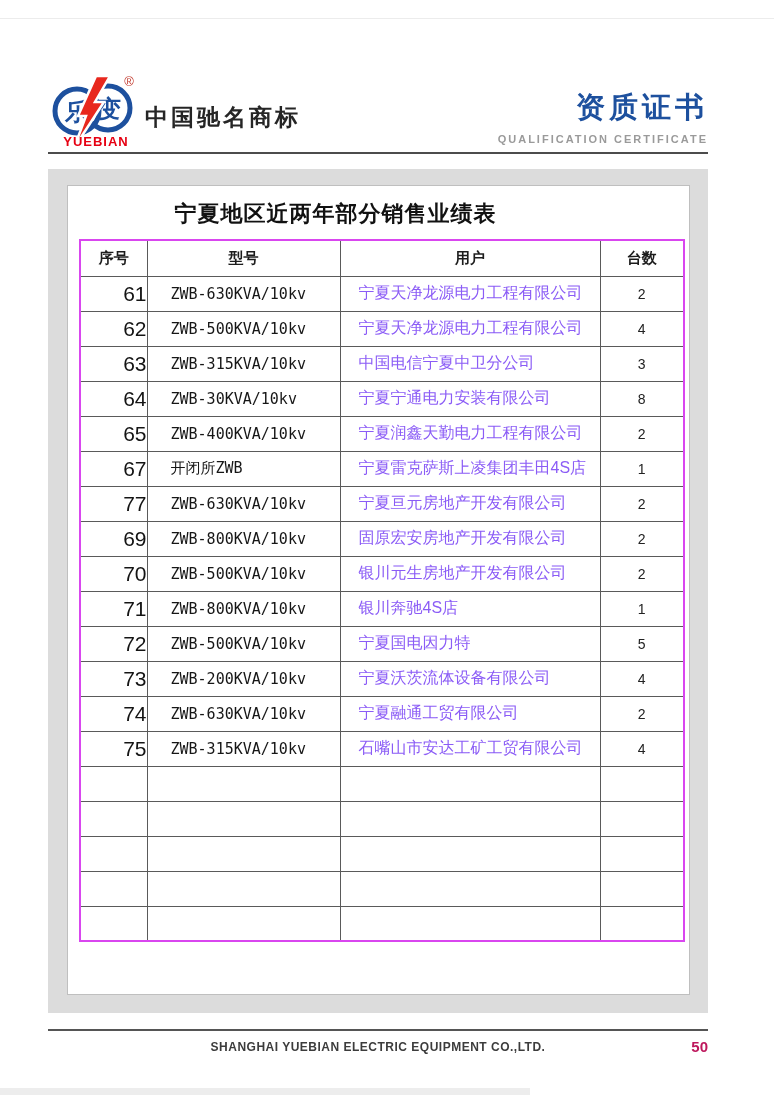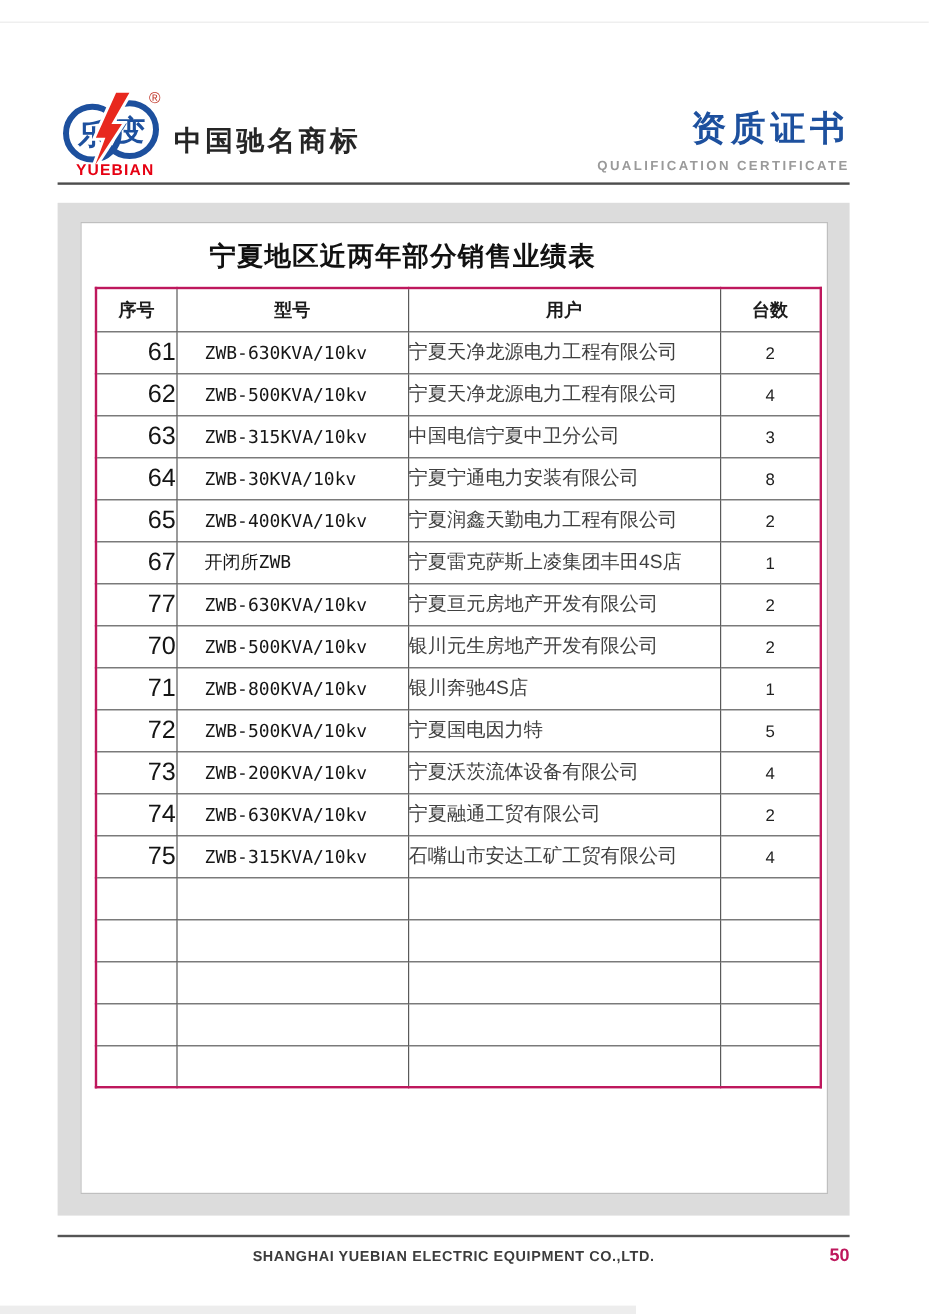--- a/index.html
+++ b/index.html
@@ -34,26 +34,26 @@
     letter-spacing:1px; }
 
   
   table.sales { position:absolute; left:11px; top:53px; width:604px;
     border-collapse:collapse; table-layout:fixed; }
   .sales col.c-no   { width:67px; }
   .sales col.c-model{ width:193px; }
   .sales col.c-user { width:260px; }
   .sales col.c-qty  { width:84px; }
   .sales th, .sales td { border:1px solid #5a5a5a; overflow:hidden; white-space:nowrap; }
-  .sales { border:2px solid #be185d; }
+  .sales { border:2px solid #d946ef; }
   .sales th { height:36px; font-size:15px; font-weight:600; color:#1c1c1c; text-align:center; }
   .sales td { height:35px; }
   td.cell-no { text-align:right; font-size:21px; color:#141414; font-family:"Liberation Sans","DejaVu Sans",sans-serif; }
   td.cell-model { padding-left:23px; font-size:15px; font-family:"DejaVu Sans Mono","Liberation Mono",monospace; color:#161616; }
-  td.cell-user { font-size:16px; font-weight:500; color:#404040; }
+  td.cell-user { padding-left:18px; font-size:16px; font-weight:500; color:#8b5cf6; }
   td.cell-qty { text-align:center; font-size:14px; color:#222; }
 
   
   .footer { position:absolute; left:48px; top:1029px; width:660px; }
   .footer-rule { width:100%; height:2px; background:#555; }
   .footer-row { position:relative; margin-top:9px; height:18px; }
   .footer-company { position:absolute; left:0; width:100%; text-align:center;
     font-size:12px; font-weight:600; color:#3c3c3c; letter-spacing:0.5px; }
   .footer-page { position:absolute; right:0; top:-2px; font-size:15px; font-weight:bold; color:#be185d; }
 </style>
@@ -145,20 +145,26 @@
     <td class="cell-qty">1</td>
   </tr>
 
   <tr>
     <td class="cell-no">77</td>
     <td class="cell-model">ZWB-630KVA/10kv</td>
     <td class="cell-user">宁夏亘元房地产开发有限公司</td>
     <td class="cell-qty">2</td>
   </tr>
 
+  <tr>
+    <td class="cell-no">69</td>
+    <td class="cell-model">ZWB-800KVA/10kv</td>
+    <td class="cell-user">固原宏安房地产开发有限公司</td>
+    <td class="cell-qty">2</td>
+  </tr>
 
   <tr>
     <td class="cell-no">70</td>
     <td class="cell-model">ZWB-500KVA/10kv</td>
     <td class="cell-user">银川元生房地产开发有限公司</td>
     <td class="cell-qty">2</td>
   </tr>
 
   <tr>
     <td class="cell-no">71</td>

